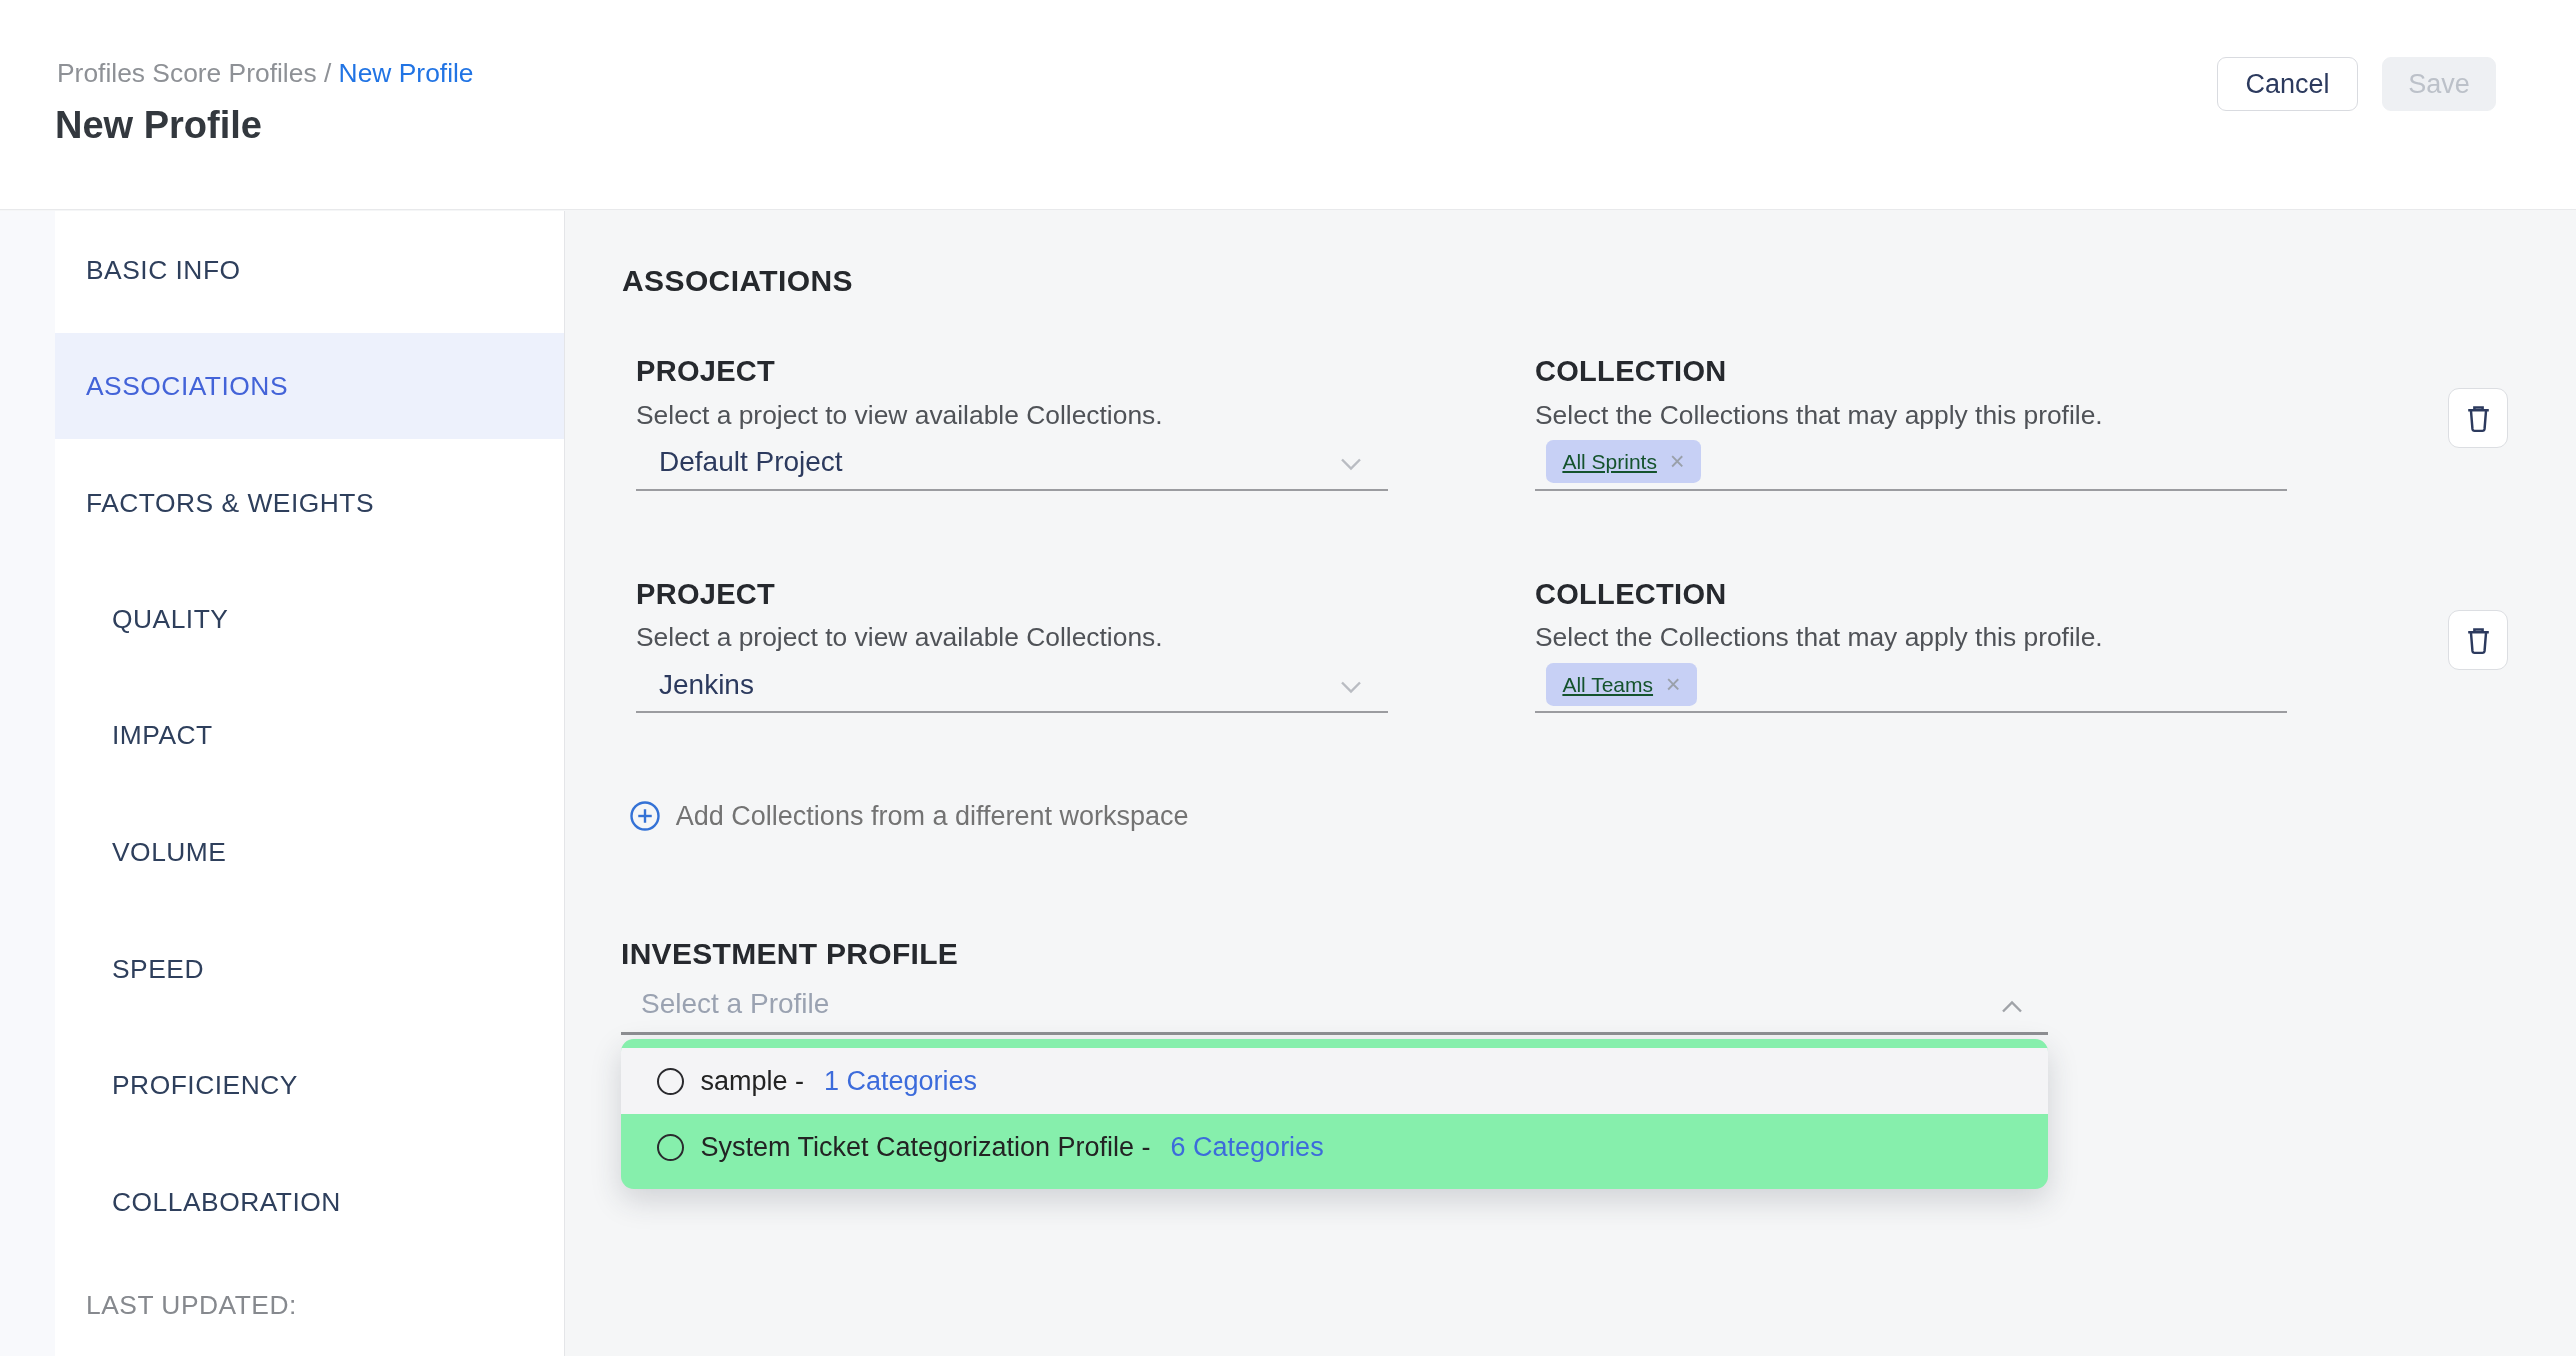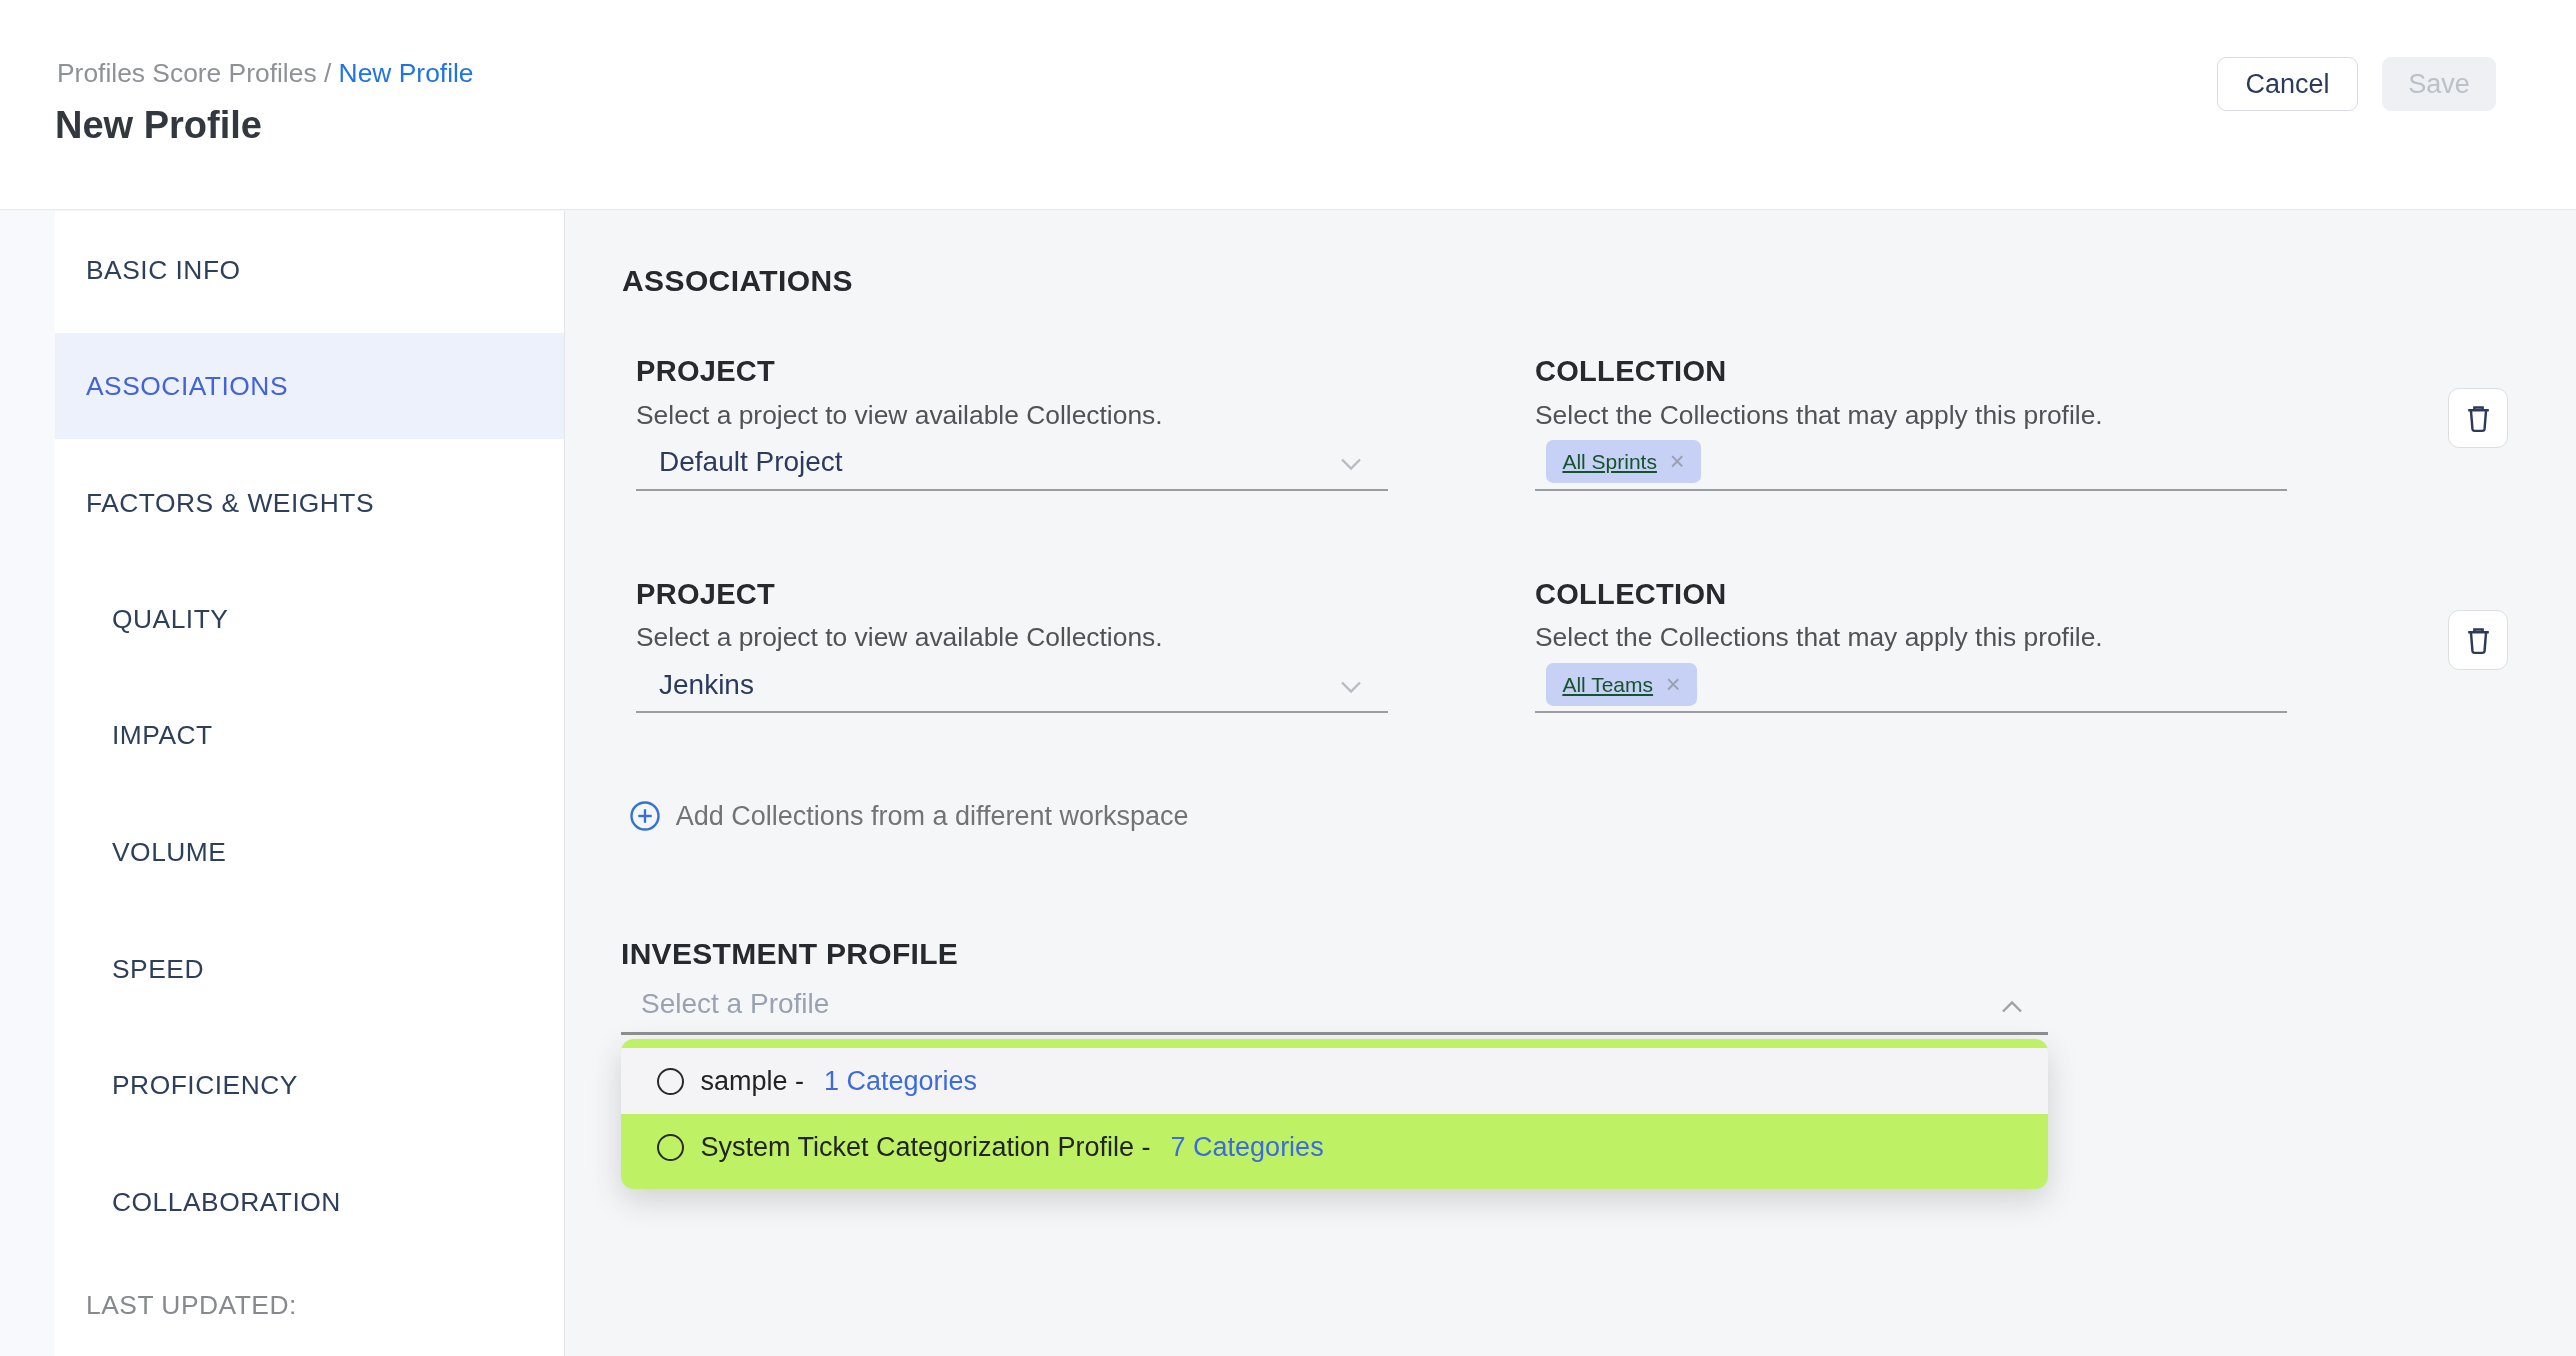--- a/index.html
+++ b/index.html
@@ -44,21 +44,21 @@
   .chip { position: absolute; height: 43px; background: #c7d0f5; border-radius: 7.3px; display: flex;
           align-items: center; padding: 0 16.4px; gap: 12.8px; }
   .chip-text { font-size: 21px; color: #14532d; text-decoration: underline; }
   .chip-x { font-size: 25.5px; color: #9aa0aa; cursor: pointer; }
   .trash-btn { position: absolute; width: 60px; height: 60px; background: #ffffff; border: 1.8px solid #dcdee2;
                border-radius: 11px; display: flex; align-items: center; justify-content: center; cursor: pointer; }
   .add-link { position: absolute; display: flex; align-items: center; gap: 12.8px; cursor: pointer; }
   .add-link-text { font-size: 27px; color: #737373; }
 
   
-  .dd-panel { position: absolute; left: 54px; top: 828px; width: 1427px; background: #bef264;
+  .dd-panel { position: absolute; left: 54px; top: 828px; width: 1427px; background: #86efac;
               border-radius: 12.8px; box-shadow: 0 11px 31px rgba(40,45,60,0.18); padding: 9px 0; overflow: hidden; }
   .dd-option { height: 66px; display: flex; align-items: center; padding: 0 27px 0 36px; gap: 16.4px; cursor: pointer; }
   .dd-option.hl { background: #f4f4f6; }
   .radio { width: 27px; height: 27px; border: 2.7px solid #2a2a2e; border-radius: 50%; flex: 0 0 auto; }
   .dd-name { font-size: 27px; color: #232323; }
   .dd-link { font-size: 27px; color: #3c6bdb; margin-left: 3.6px; cursor: pointer; }
 </style>
 </head>
 <body>
 
@@ -163,19 +163,19 @@
 
     <div class="dd-panel">
       <div class="dd-option hl">
         <span class="radio"></span>
         <span class="dd-name">sample -</span>
         <span class="dd-link">1 Categories</span>
       </div>
       <div class="dd-option">
         <span class="radio"></span>
         <span class="dd-name">System Ticket Categorization Profile -</span>
-        <span class="dd-link">7 Categories</span>
+        <span class="dd-link">6 Categories</span>
       </div>
     </div>
 
   </div>
 </div>
 
 
 </body></html>

